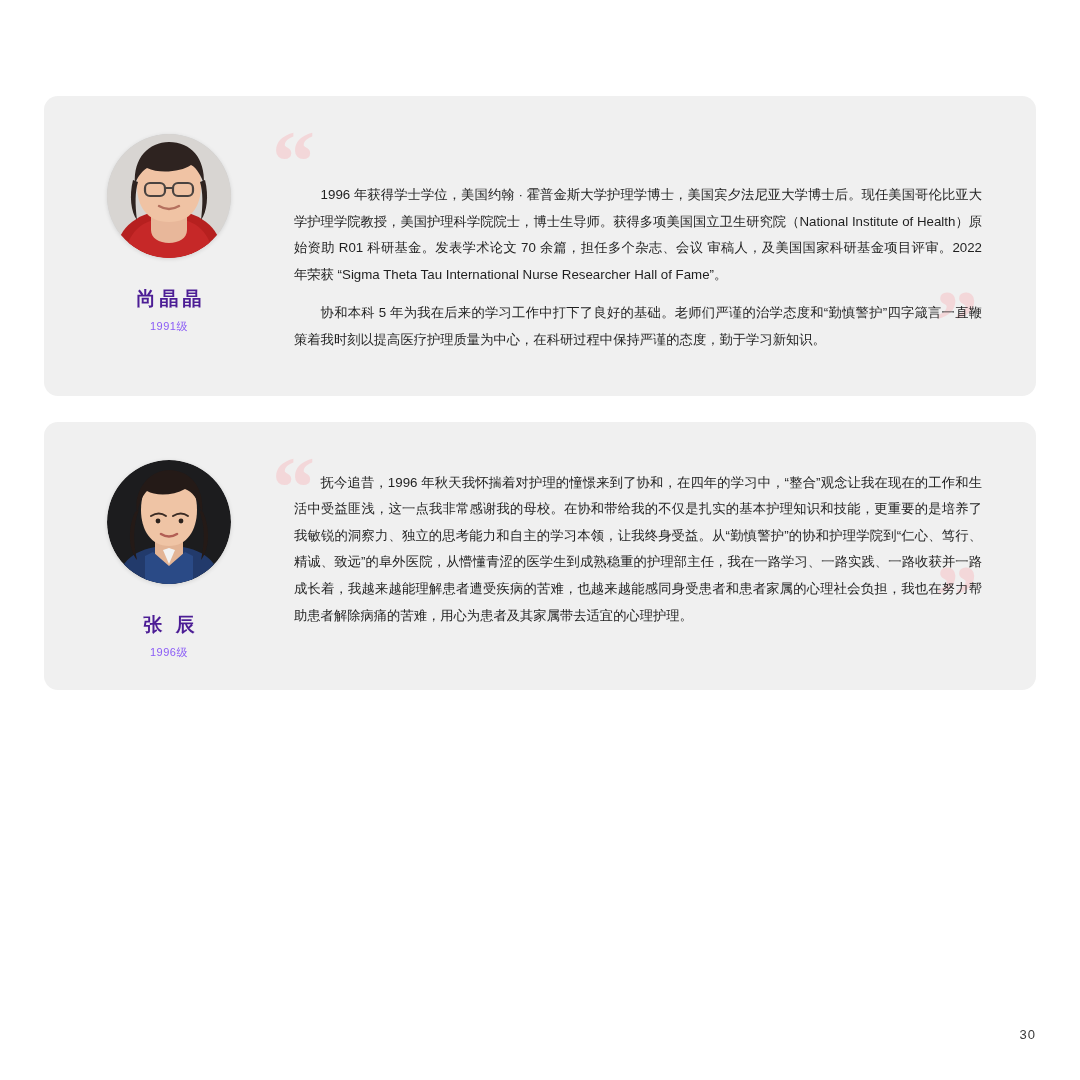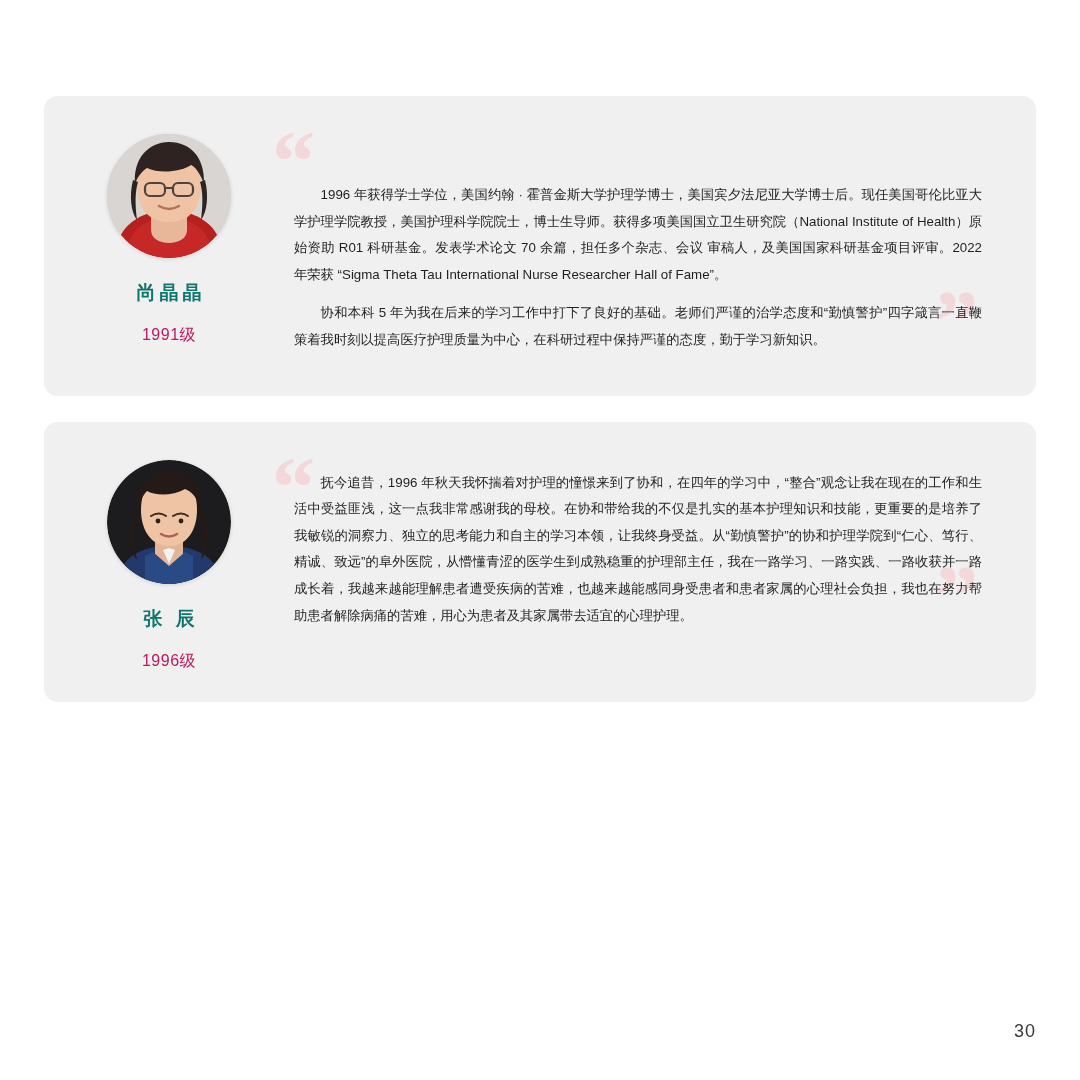--- a/index.html
+++ b/index.html
@@ -51,31 +51,31 @@
     position: relative;
     background: #cfcfcf;
     box-shadow: 0 1px 4px rgba(0,0,0,0.12);
   }
   .avatar svg {
     display: block;
     width: 124px;
     height: 124px;
   }
   .person-name {
-    margin-top: 22px;
+    margin-top: 28px;
     font-size: 19px;
     font-weight: bold;
     letter-spacing: 4px;
-    color: #0f766e;
+    color: #4c1d95;
     text-indent: 4px;
   }
   .person-class {
-    margin-top: 19px;
-    font-size: 16px;
-    color: #be185d;
+    margin-top: 7px;
+    font-size: 11px;
+    color: #8b5cf6;
     letter-spacing: 0.5px;
   }
   .body-col {
     flex: 1 1 auto;
     position: relative;
     padding-top: 6px;
     min-width: 0;
   }
   .quote-open {
     position: absolute;
@@ -116,21 +116,21 @@
   .para + .para {
     margin-top: 2px;
   }
   .first-para {
     padding-top: 38px;
   }
   .page-number {
     position: absolute;
     right: 44px;
     bottom: 38px;
-    font-size: 18px;
+    font-size: 13px;
     color: #3a3a3a;
     letter-spacing: 1px;
   }
 </style>
 </head>
 <body>
 
 <div class="page">
 
   <div class="testimonial">

